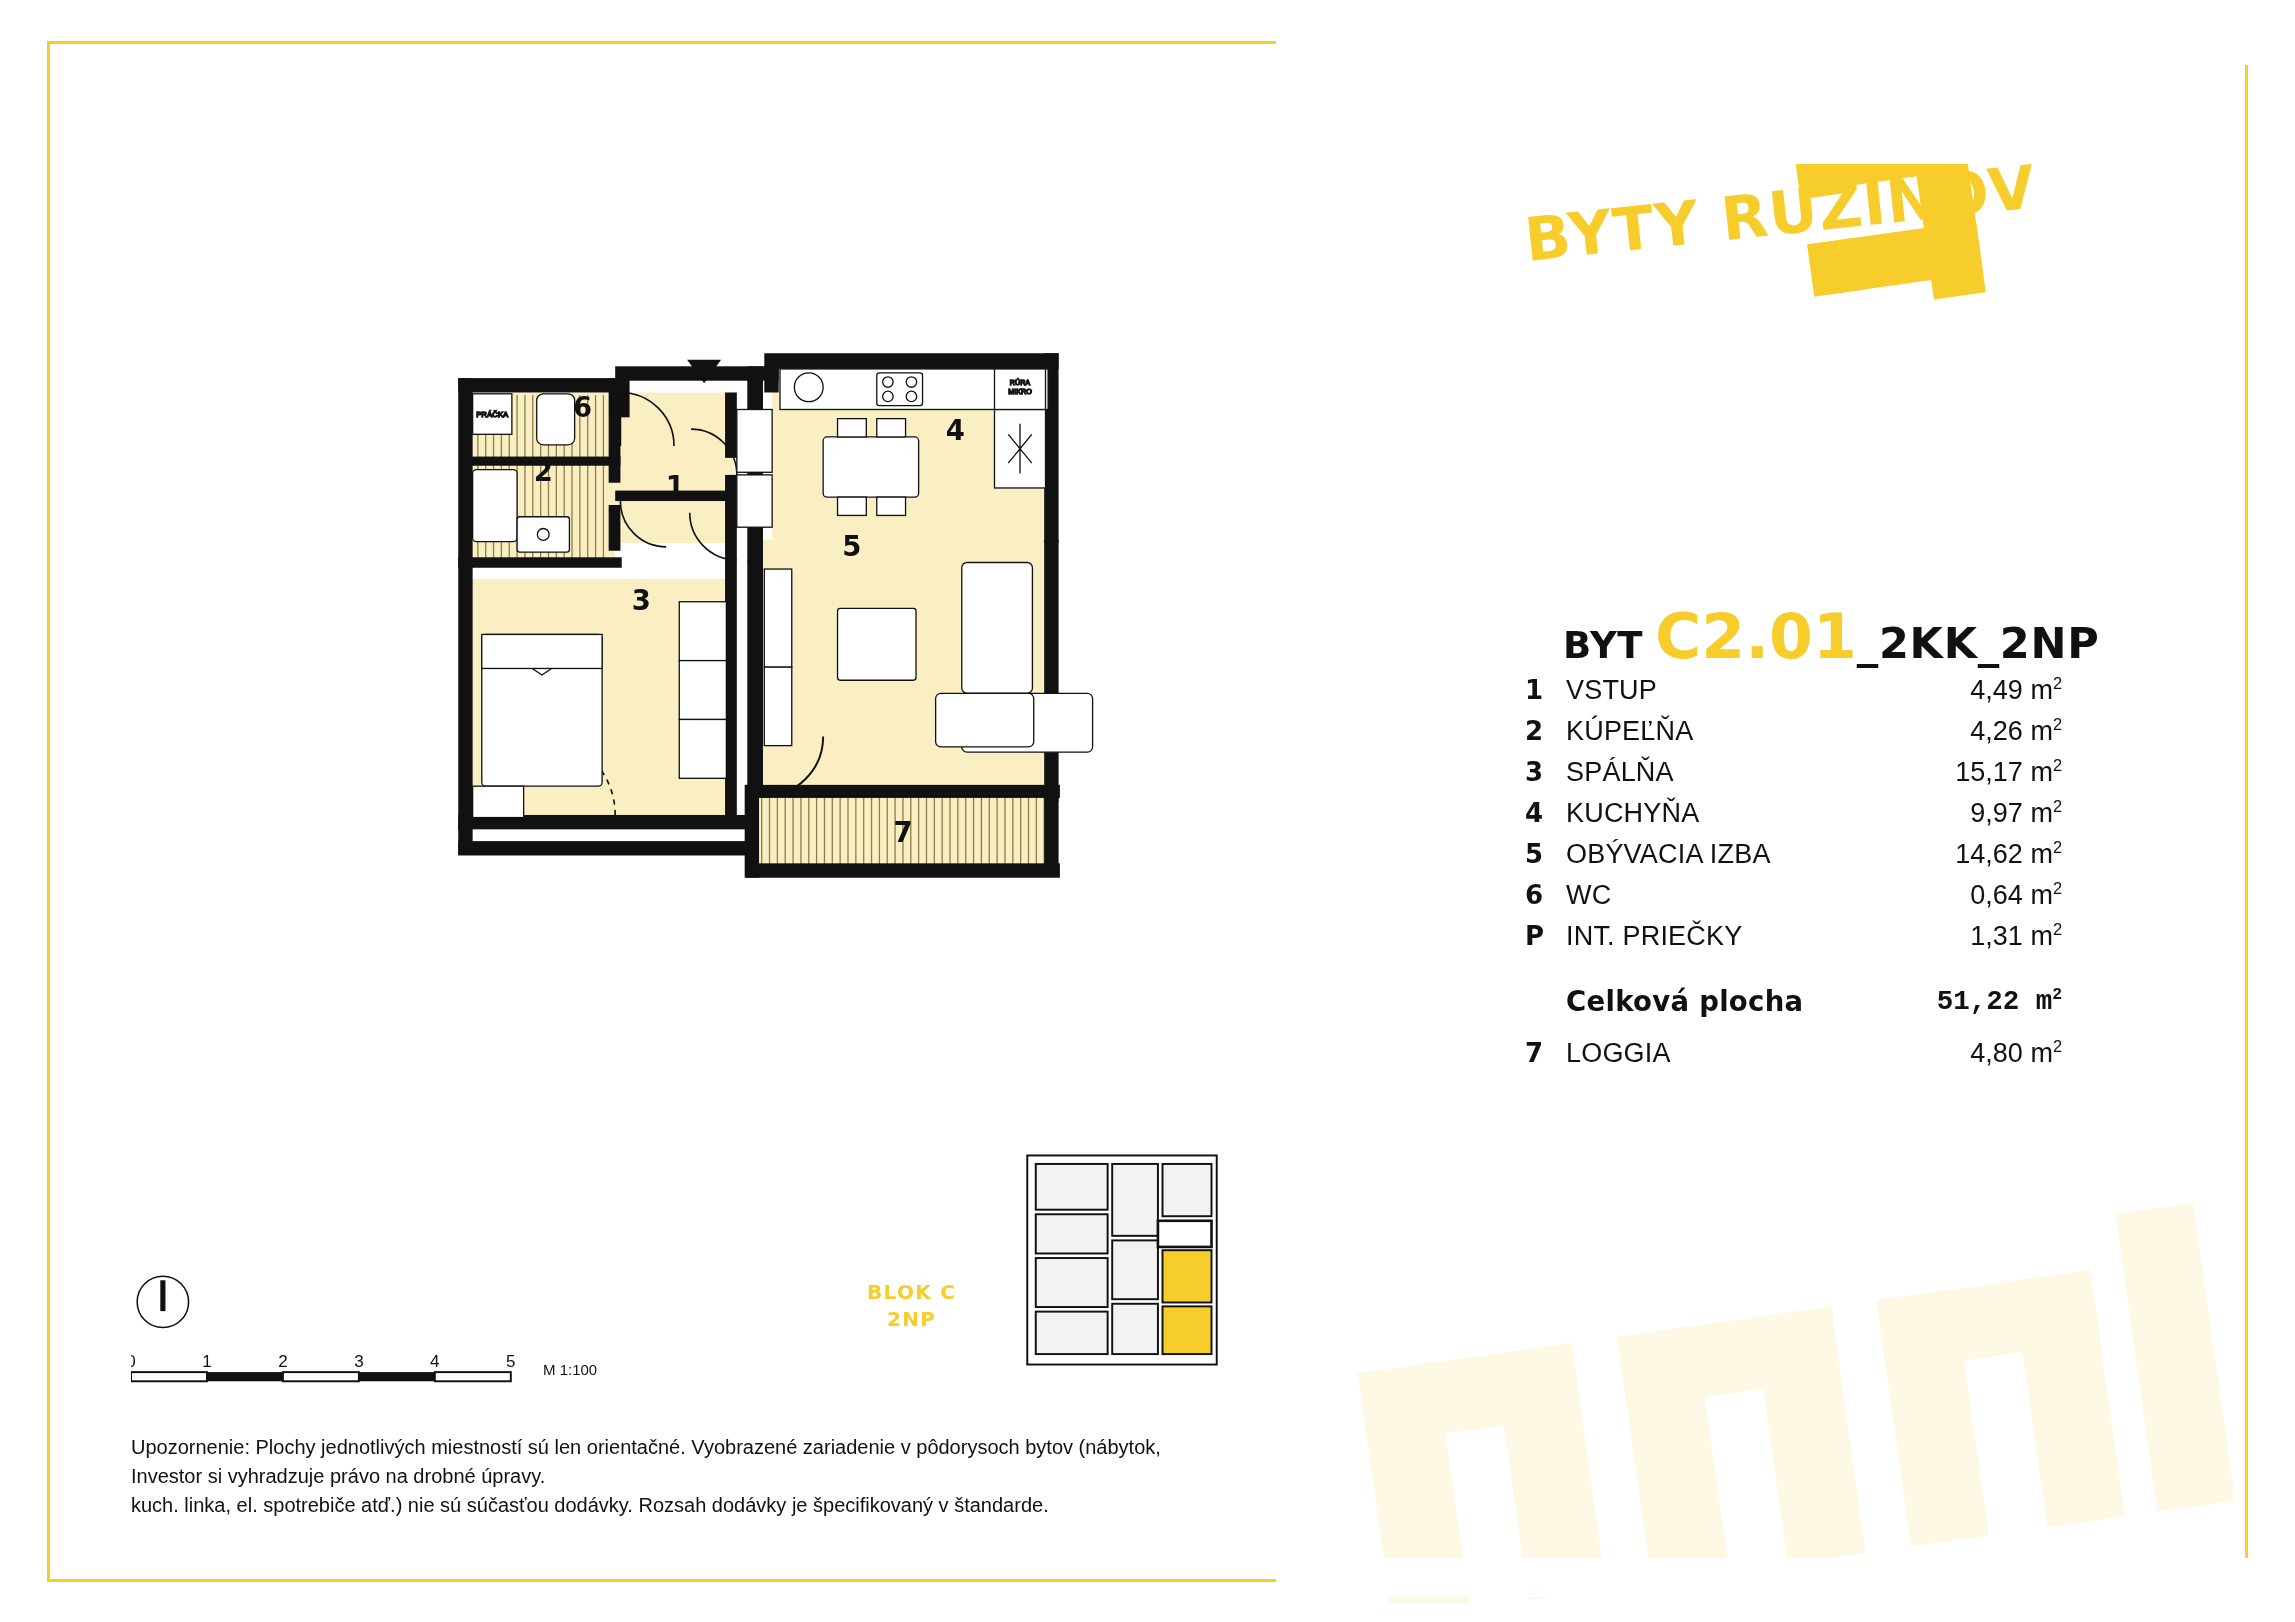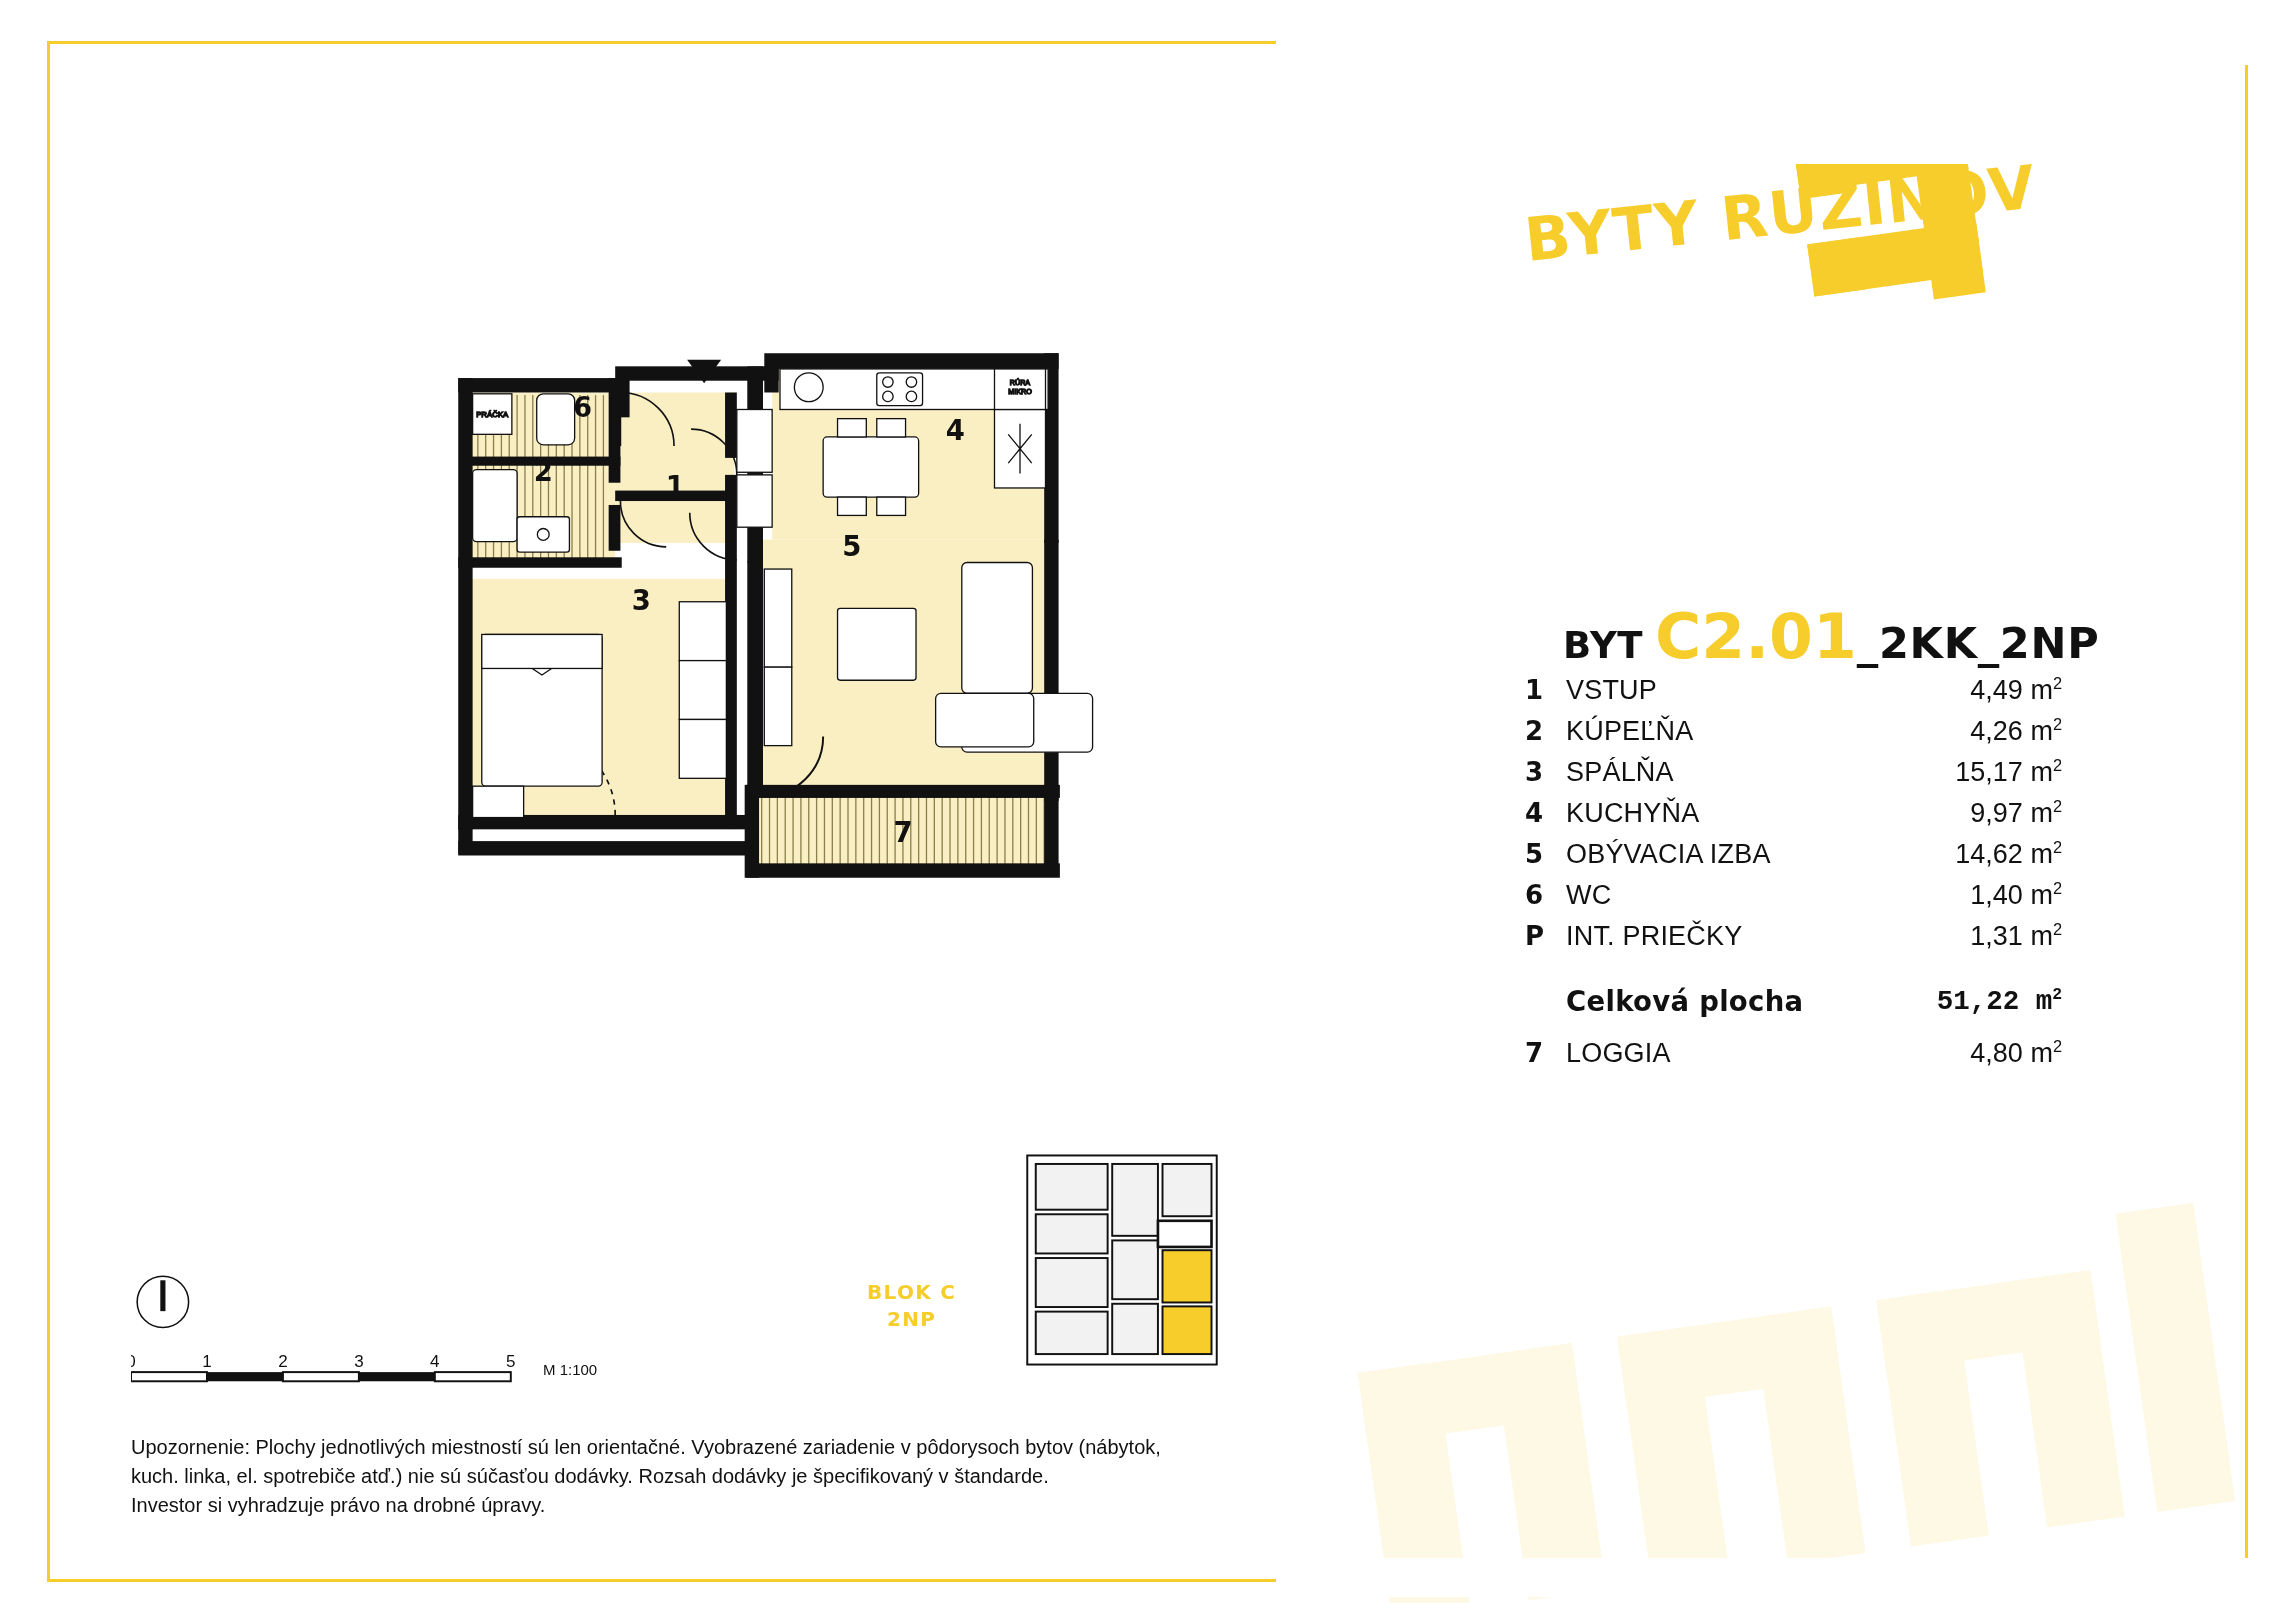--- a/index.html
+++ b/index.html
@@ -200,21 +200,21 @@
 
     <div class="legend-row">
       <div class="legend-num rn">5</div>
       <div class="legend-name">OBÝVACIA IZBA</div>
       <div class="legend-area"><span>14,62 m</span><sup>2</sup></div>
     </div>
 
     <div class="legend-row">
       <div class="legend-num rn">6</div>
       <div class="legend-name">WC</div>
-      <div class="legend-area"><span>1,40 m</span><sup>2</sup></div>
+      <div class="legend-area"><span>0,64 m</span><sup>2</sup></div>
     </div>
 
     <div class="legend-row">
       <div class="legend-num rn">P</div>
       <div class="legend-name">INT. PRIEČKY</div>
       <div class="legend-area"><span>1,31 m</span><sup>2</sup></div>
     </div>
 
     <div class="legend-row total">
       <div class="legend-num rn">&nbsp;</div>
@@ -272,22 +272,22 @@
       <rect x="212" y="150" width="75" height="80"></rect>
       <rect x="212" y="236" width="75" height="73"></rect>
     </g>
     <g stroke="#111" stroke-width="4" fill="none">
       <rect x="205" y="105" width="82" height="40" fill="#ffffff"></rect>
     </g>
   </svg>
 
   <div class="disclaimer">
     <div>Upozornenie: Plochy jednotlivých miestností sú len orientačné. Vyobrazené zariadenie v pôdorysoch bytov (nábytok,</div>
+    <div>Investor si vyhradzuje právo na drobné úpravy.</div>
     <div>kuch. linka, el. spotrebiče atď.) nie sú súčasťou dodávky. Rozsah dodávky je špecifikovaný v štandarde.</div>
-    <div>Investor si vyhradzuje právo na drobné úpravy.</div>
   </div>
 
   <svg class="floorplan" width="824" height="661" viewBox="0 0 1260 1010">
 
     <g>
 
       <rect x="300" y="60" width="182" height="230" fill="#FAEFC3"></rect>
 
       <rect x="78" y="60" width="222" height="105" fill="#FAEFC3"></rect>
       <rect x="78" y="165" width="222" height="160" fill="#FAEFC3"></rect>

